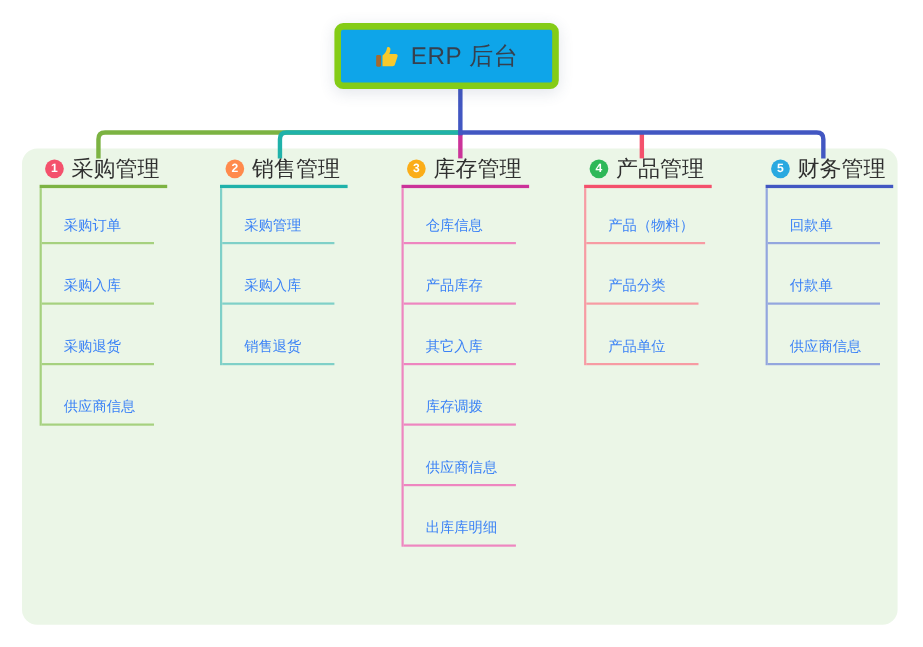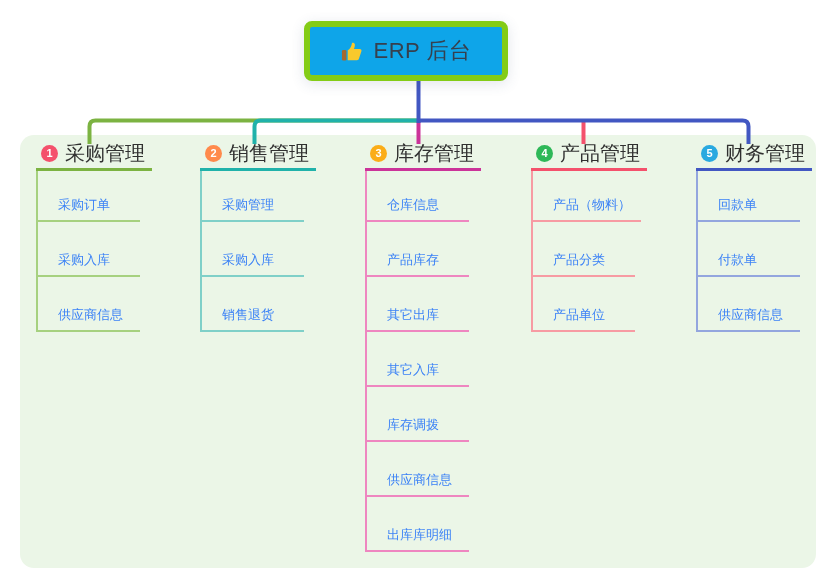--- a/index.html
+++ b/index.html
@@ -75,20 +75,23 @@
       <span class="branch-label">采购管理</span>
     </div>
     <div class="children">
           <div class="child">
     <div class="child-node">采购订单</div>
   </div>
           <div class="child">
     <div class="child-node">采购入库</div>
   </div>
           <div class="child">
+    <div class="child-node">采购退货</div>
+  </div>
+          <div class="child">
     <div class="child-node">供应商信息</div>
   </div>
         </div>
   </div>
       <div class="branch" style="left: 200px; --accent: #20b2aa; --light: #7fd0c8; --badge: #ff8a4c;">
     <div class="branch-header">
       <span class="badge">2</span>
       <span class="branch-label">销售管理</span>
     </div>
     <div class="children">
@@ -107,23 +110,20 @@
     <div class="branch-header">
       <span class="badge">3</span>
       <span class="branch-label">库存管理</span>
     </div>
     <div class="children">
           <div class="child">
     <div class="child-node">仓库信息</div>
   </div>
           <div class="child">
     <div class="child-node">产品库存</div>
-  </div>
-          <div class="child">
-    <div class="child-node">其它出库</div>
   </div>
           <div class="child">
     <div class="child-node">其它入库</div>
   </div>
           <div class="child">
     <div class="child-node">库存调拨</div>
   </div>
           <div class="child">
     <div class="child-node">供应商信息</div>
   </div>

